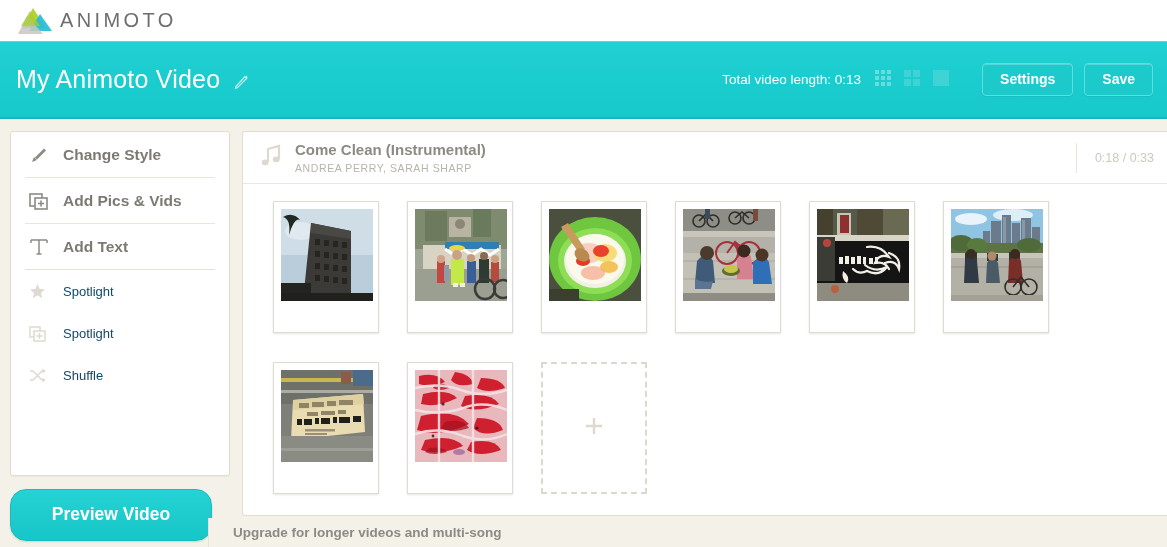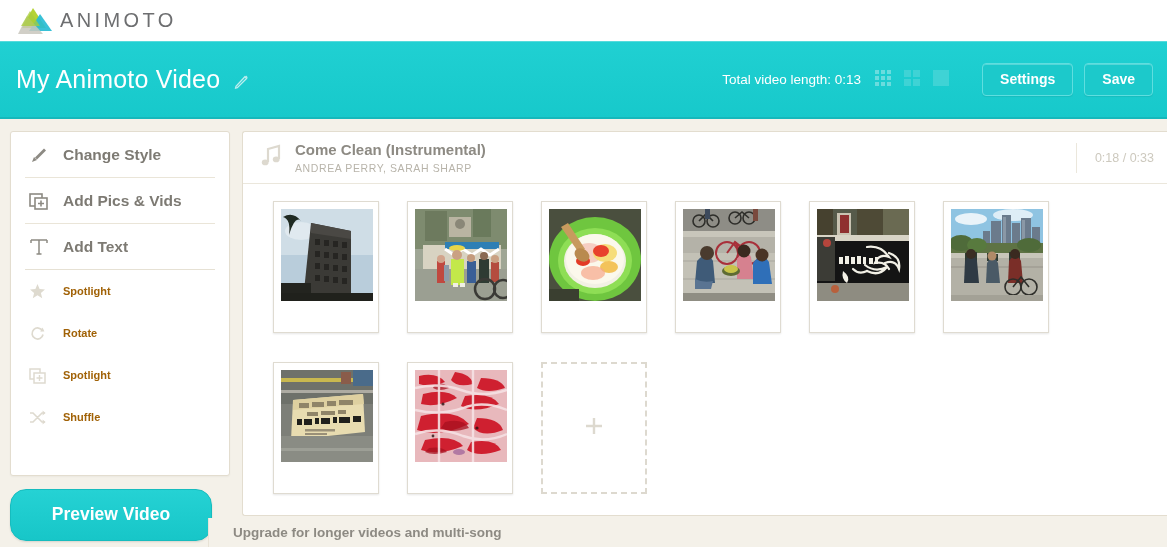--- a/index.html
+++ b/index.html
@@ -136,23 +136,23 @@
     justify-content: flex-start;
   }
   .menu-label {
     font-size: 15.5px;
     color: #7d7a73;
     font-weight: bold;
     margin-left: 8px;
   }
   .menu-row.disabled { cursor: default; }
   .menu-row.disabled .menu-label {
-    font-size: 11px;
-    font-weight: bold;
-    color: #a16207;
+    font-size: 13px;
+    font-weight: normal;
+    color: #0c4a6e;
   }
   .sep {
     height: 1px;
     background: #eae5d8;
     margin: 0 14px;
   }
   .sep.strong { background: #e6e1d4; }
 
   .preview-btn {
     margin: 13px 0 0 0;
@@ -382,29 +382,20 @@
 
       <div class="menu-row disabled">
         <span class="mi">
           <svg width="17" height="17" viewBox="0 0 17 17">
             <polygon points="8.5,1 10.6,6 16,6.4 11.9,9.9 13.2,15.2 8.5,12.3 3.8,15.2 5.1,9.9 1,6.4 6.4,6" fill="#dedacf"></polygon>
           </svg>
         </span>
         <span class="menu-label">Spotlight</span>
       </div>
 
-      <div class="menu-row disabled">
-        <span class="mi">
-          <svg width="17" height="17" viewBox="0 0 17 17">
-            <path d="M13.5 6 A5.5 5.5 0 1 0 14 9.5" fill="none" stroke="#dedacf" stroke-width="1.7"></path>
-            <polygon points="13.6,2.6 15.4,6.6 11.2,6.4" fill="#dedacf"></polygon>
-          </svg>
-        </span>
-        <span class="menu-label">Rotate</span>
-      </div>
 
       <div class="menu-row disabled">
         <span class="mi">
           <svg width="17" height="17" viewBox="0 0 17 17">
             <rect x="1" y="2" width="10" height="10" fill="none" stroke="#dedacf" stroke-width="1.5"></rect>
             <rect x="5" y="6" width="11" height="10" fill="#ffffff" stroke="#dedacf" stroke-width="1.5"></rect>
             <path d="M10.5 8 V14 M7.5 11 H13.5" stroke="#dedacf" stroke-width="1.4"></path>
           </svg>
         </span>
         <span class="menu-label">Spotlight</span>

